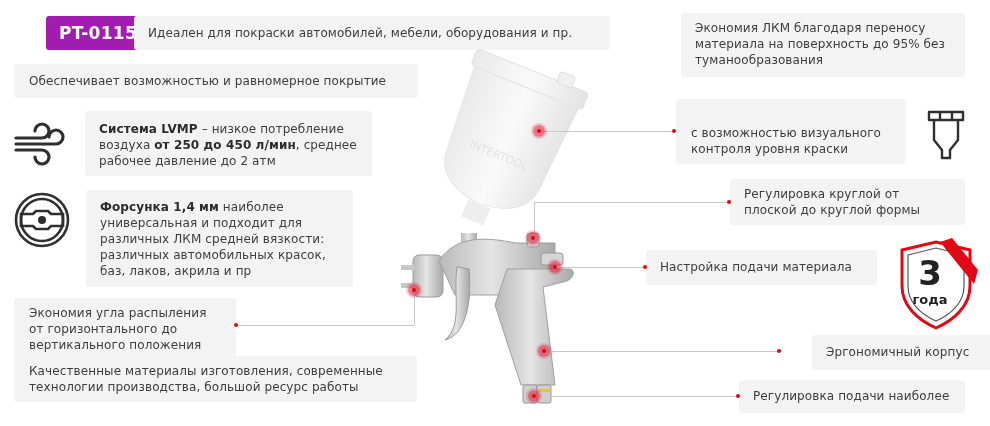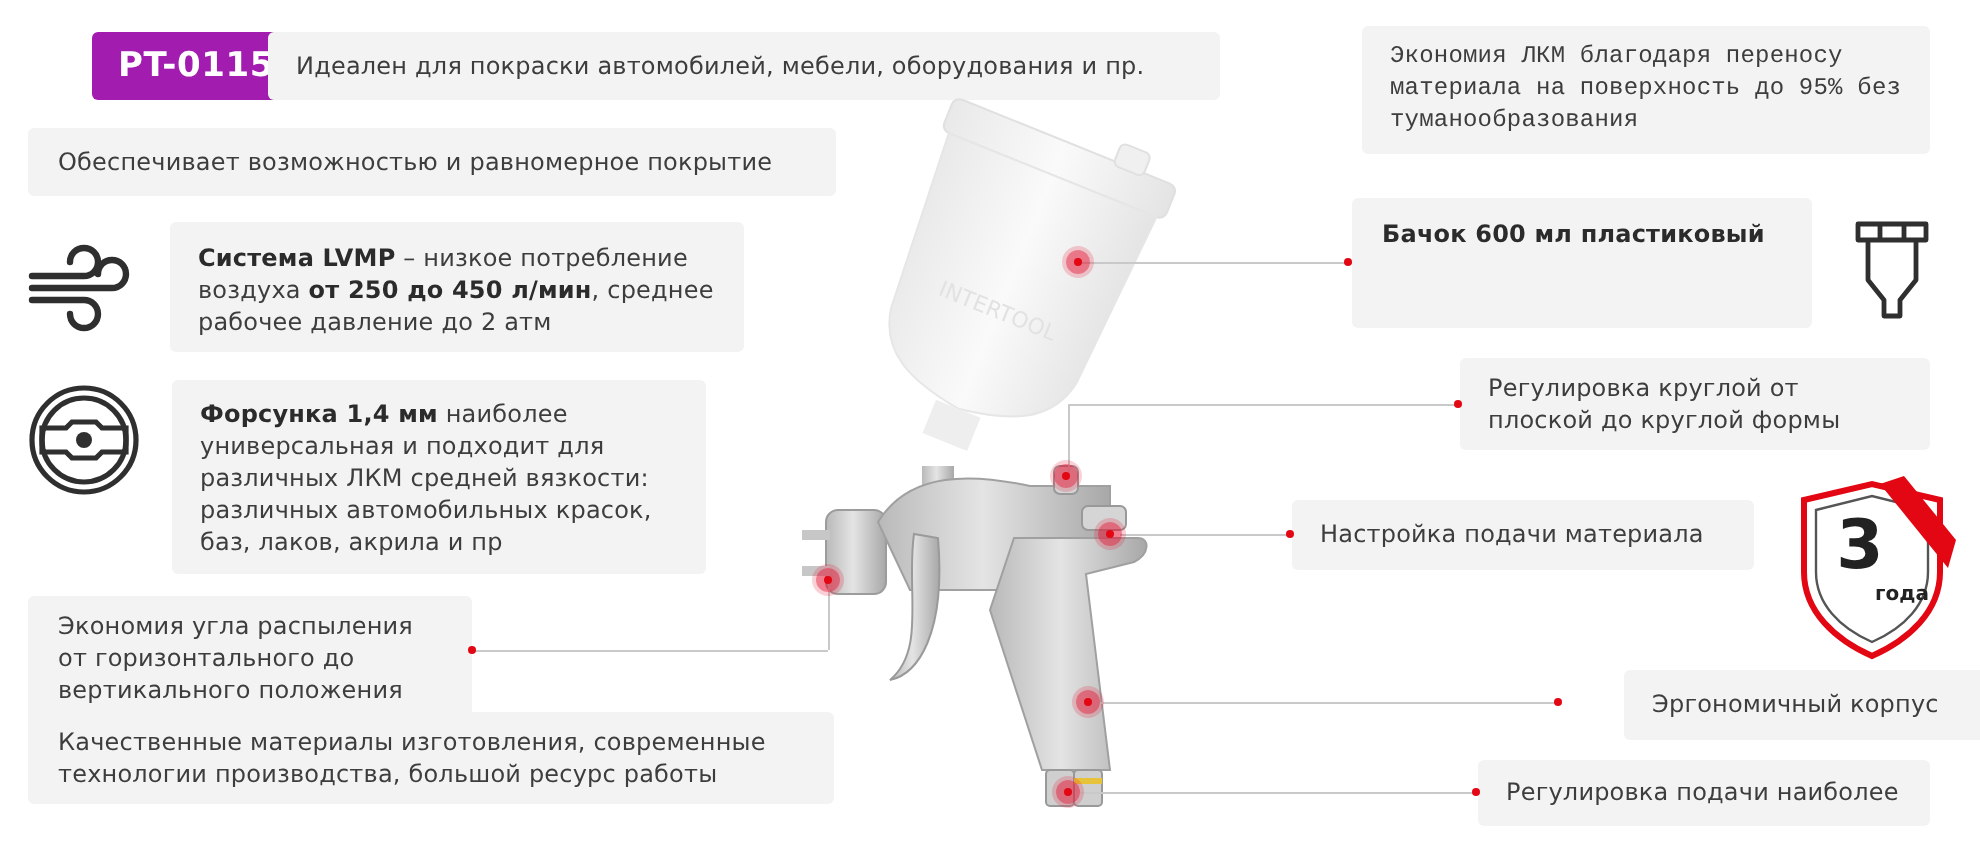--- a/index.html
+++ b/index.html
@@ -58,26 +58,27 @@
 </div>
 
 <div class="box" style="left:14px;top:298px;width:222px;height:63px;padding:7px 15px;">
   <span>Экономия угла распыления от горизонтального до вертикального положения</span>
 </div>
 
 <div class="box" style="left:14px;top:356px;width:403px;height:46px;padding:7px 15px;">
   <span>Качественные материалы изготовления, современные технологии производства, большой ресурс работы</span>
 </div>
 
-<div class="box" style="left:681px;top:13px;width:284px;height:64px;padding:7px 14px;font-family:Liberation Mono, monospace;">
+<div class="box" style="left:681px;top:13px;width:284px;height:64px;padding:7px 14px;">
   <span>Экономия ЛКМ благодаря переносу материала на поверхность до 95% без туманообразования</span>
 </div>
 
 <div class="box" style="left:676px;top:99px;width:230px;height:65px;padding:10px 15px;">
-  <b>Бачок 600 мл пластиковый</b><br>
+  <br>
+  <span>с возможностью визуального контроля уровня краски</span>
 </div>
 
 <svg style="left:926px;top:108px;" width="40" height="52" viewBox="0 0 40 52">
   <g fill="none" stroke="#2f2f2f" stroke-width="2.4" stroke-linejoin="round">
     <path d="M3 4 H37 V12 H3 Z"></path>
     <path d="M14 4 V12 M26 4 V12"></path>
     <path d="M8 12 V32 L16 42 V50 H24 V42 L32 32 V12"></path>
   </g>
 </svg>
 
@@ -97,21 +98,21 @@
   <span>Регулировка подачи наиболее</span>
 </div>
 
 <svg style="left:896px;top:240px;" width="80" height="90" viewBox="0 0 80 90">
   <path d="M6 10 L40 2 L74 10 V46 C74 66 58 80 40 88 C22 80 6 66 6 46 Z" fill="#fff" stroke="#e30613" stroke-width="3"></path>
   <path d="M12 15 L40 8 L68 15 V46 C68 62 56 74 40 81 C24 74 12 62 12 46 Z" fill="none" stroke="#555" stroke-width="1.2"></path>
   <path d="M44 2 L56 -2 L82 30 L78 44 Z" fill="#e30613"></path>
 </svg>
 <div style="position:absolute;left:936px;top:252px;color:#fff;font-size:6.5px;font-weight:bold;transform:rotate(52deg);transform-origin:left top;letter-spacing:0.3px;">ГАРАНТИЯ</div>
 <div style="position:absolute;left:912px;top:254px;width:36px;text-align:center;font-size:34px;font-weight:bold;color:#222;line-height:38px;">3</div>
-<div style="position:absolute;left:931px;top:292px;width:40px;text-align:center;font-size:10px;font-weight:bold;color:#222;">года</div>
+<div style="position:absolute;left:910px;top:292px;width:40px;text-align:center;font-size:13px;font-weight:bold;color:#222;">года</div>
 
 <svg style="left:395px;top:55px;" width="200" height="360" viewBox="0 0 200 360">
   <defs>
     <linearGradient id="cup" x1="0" y1="0" x2="1" y2="0">
       <stop offset="0" stop-color="#e9e9e9"></stop>
         <stop offset="0.5" stop-color="#fafafa"></stop>
         <stop offset="1" stop-color="#e4e4e4"></stop>
     </linearGradient>
     <linearGradient id="metal" x1="0" y1="0" x2="1" y2="0">
       <stop offset="0" stop-color="#b9b9b9"></stop>

